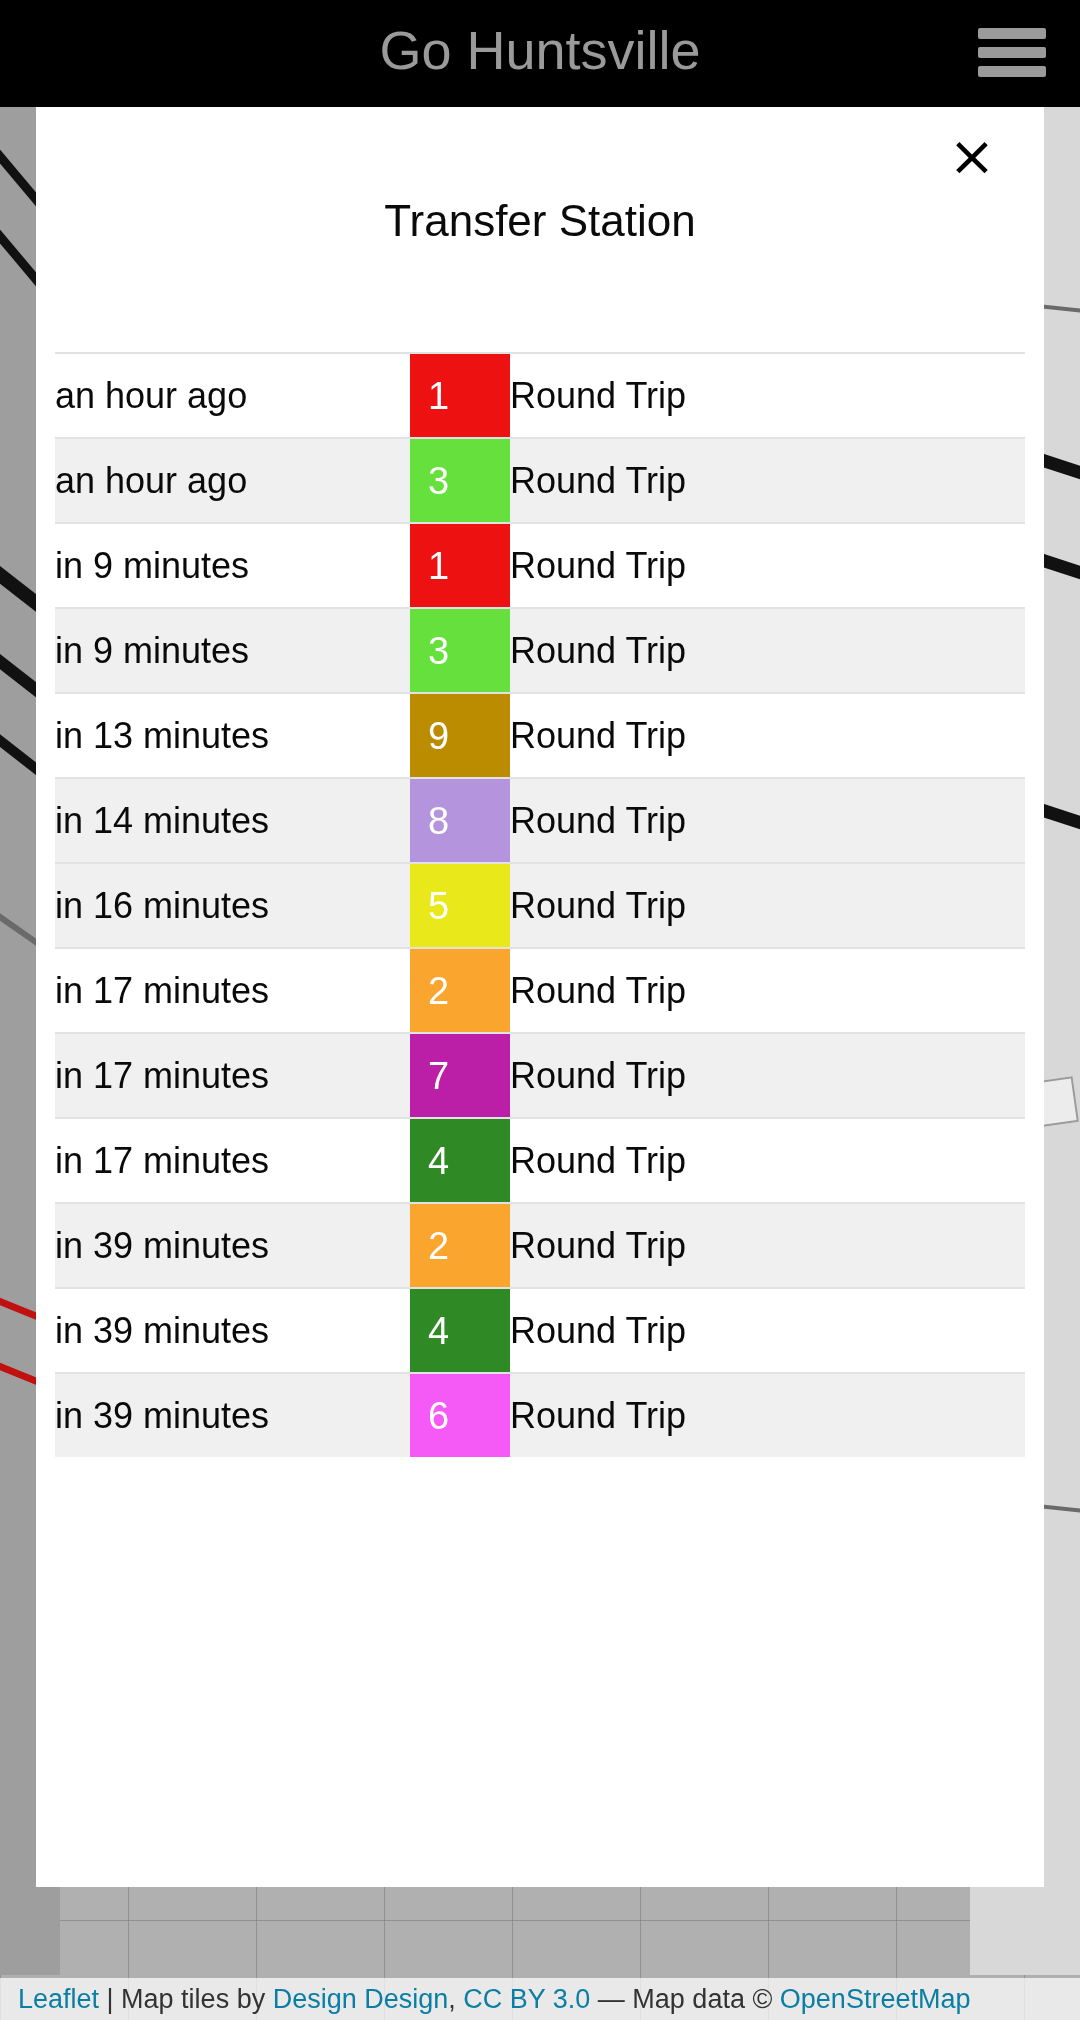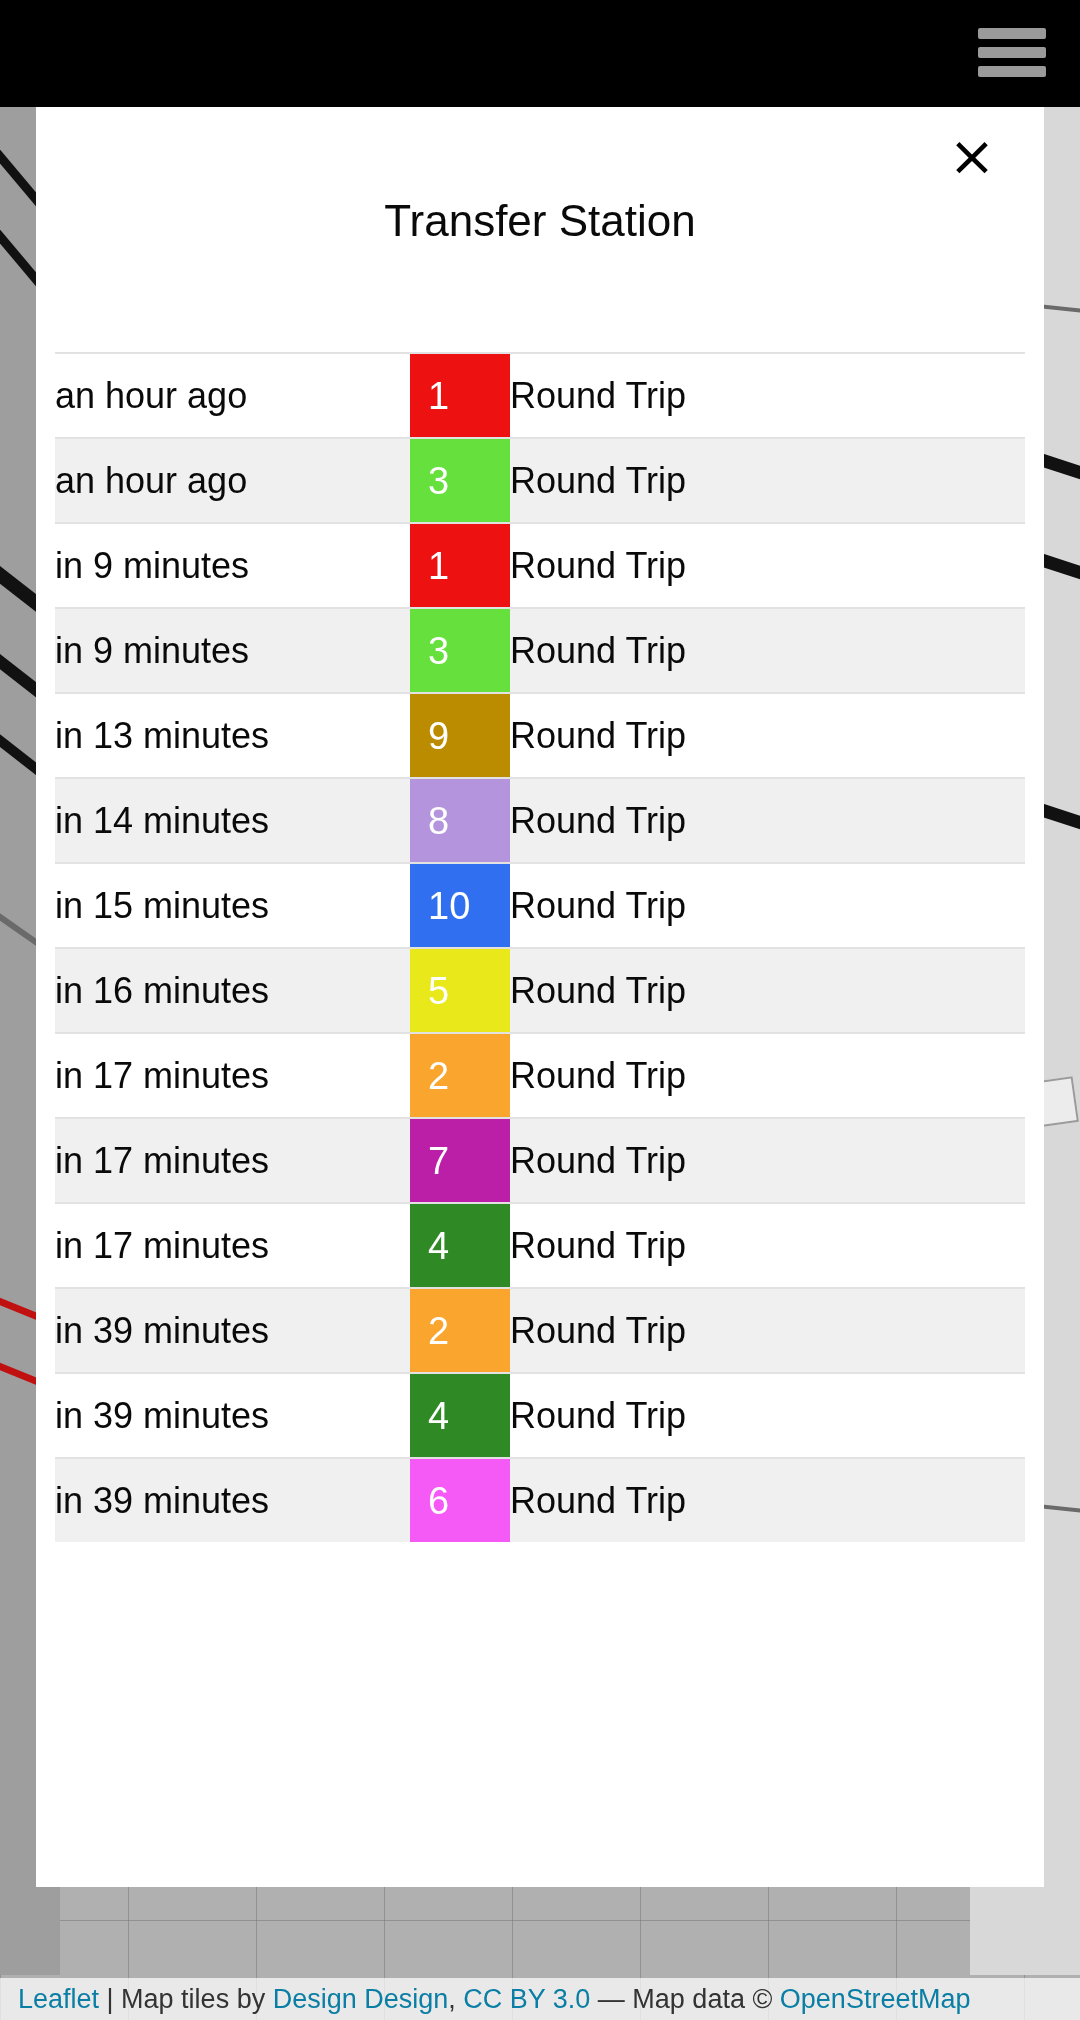--- a/index.html
+++ b/index.html
@@ -194,20 +194,21 @@
 
   <div class="map-road" style="left:1000px; top:440px; width:120px; height:13px; transform:rotate(18deg);"></div>
   <div class="map-road" style="left:1000px; top:540px; width:120px; height:13px; transform:rotate(18deg);"></div>
   <div class="map-road" style="left:1000px; top:790px; width:120px; height:13px; transform:rotate(18deg);"></div>
   <div class="map-road map-road-thin" style="left:1000px; top:300px; width:110px; height:4px; transform:rotate(6deg);"></div>
   <div class="map-road map-road-thin" style="left:1000px; top:1500px; width:110px; height:4px; transform:rotate(6deg);"></div>
   <div class="map-block-light" style="left:1018px; top:1080px; width:58px; height:46px; transform:rotate(-8deg); border:2px solid #9b9b9b; background:#ececec;"></div>
 </div>
 
 <div id="app-header">
+  <div id="app-title">Go Huntsville</div>
   <div id="menu-button">
     <span class="bar"></span>
     <span class="bar"></span>
     <span class="bar"></span>
   </div>
 </div>
 
 <div id="modal-panel">
   <div id="close-button">×</div>
   <div id="modal-title">Transfer Station</div>
@@ -251,27 +252,20 @@
             </td>
             <td class="col-trip">Round Trip</td>
           </tr>
           <tr class="even-row">
             <td class="col-when">in 14 minutes</td>
             <td class="col-route">
               <div class="route-badge" style="background: rgb(179, 148, 221);">8</div>
             </td>
             <td class="col-trip">Round Trip</td>
           </tr>
-          <tr class="odd-row">
-            <td class="col-when">in 15 minutes</td>
-            <td class="col-route">
-              <div class="route-badge" style="background: rgb(47, 111, 240);">10</div>
-            </td>
-            <td class="col-trip">Round Trip</td>
-          </tr>
           <tr class="even-row">
             <td class="col-when">in 16 minutes</td>
             <td class="col-route">
               <div class="route-badge" style="background: rgb(232, 232, 26);">5</div>
             </td>
             <td class="col-trip">Round Trip</td>
           </tr>
           <tr class="odd-row">
             <td class="col-when">in 17 minutes</td>
             <td class="col-route">

